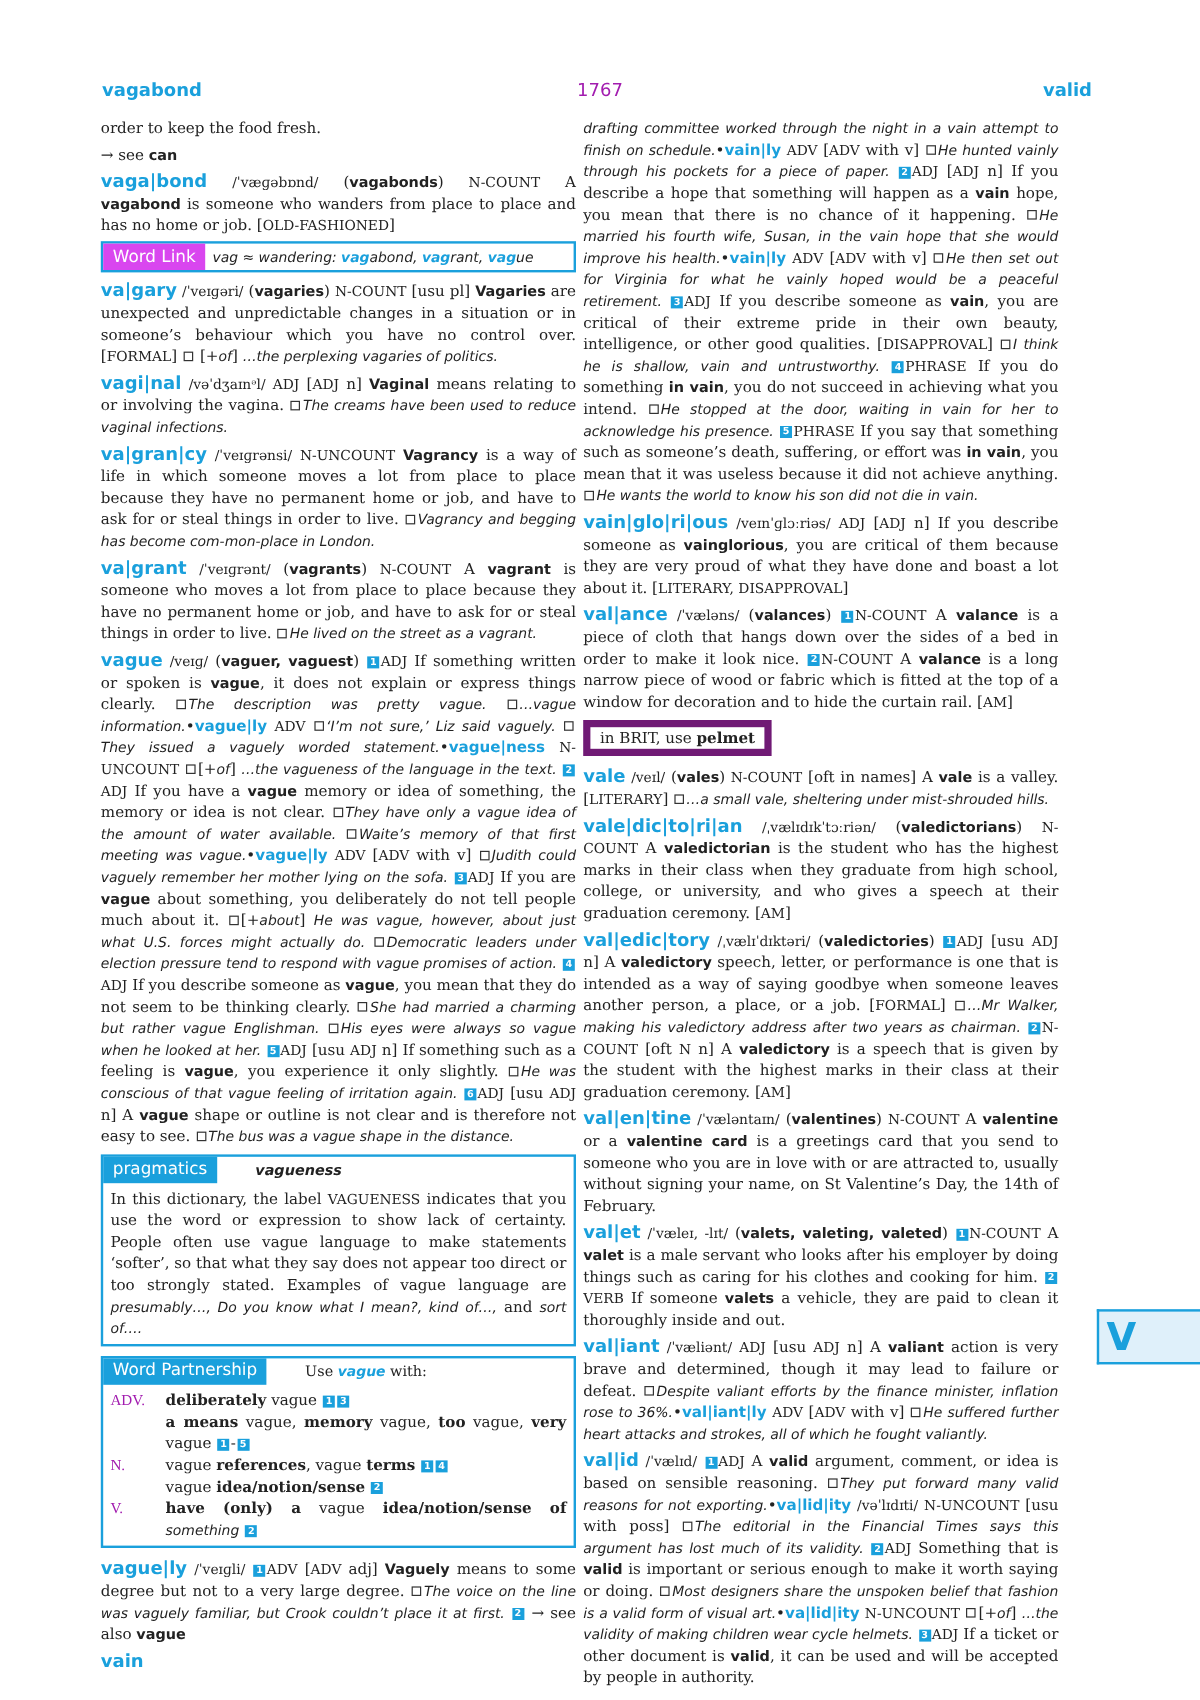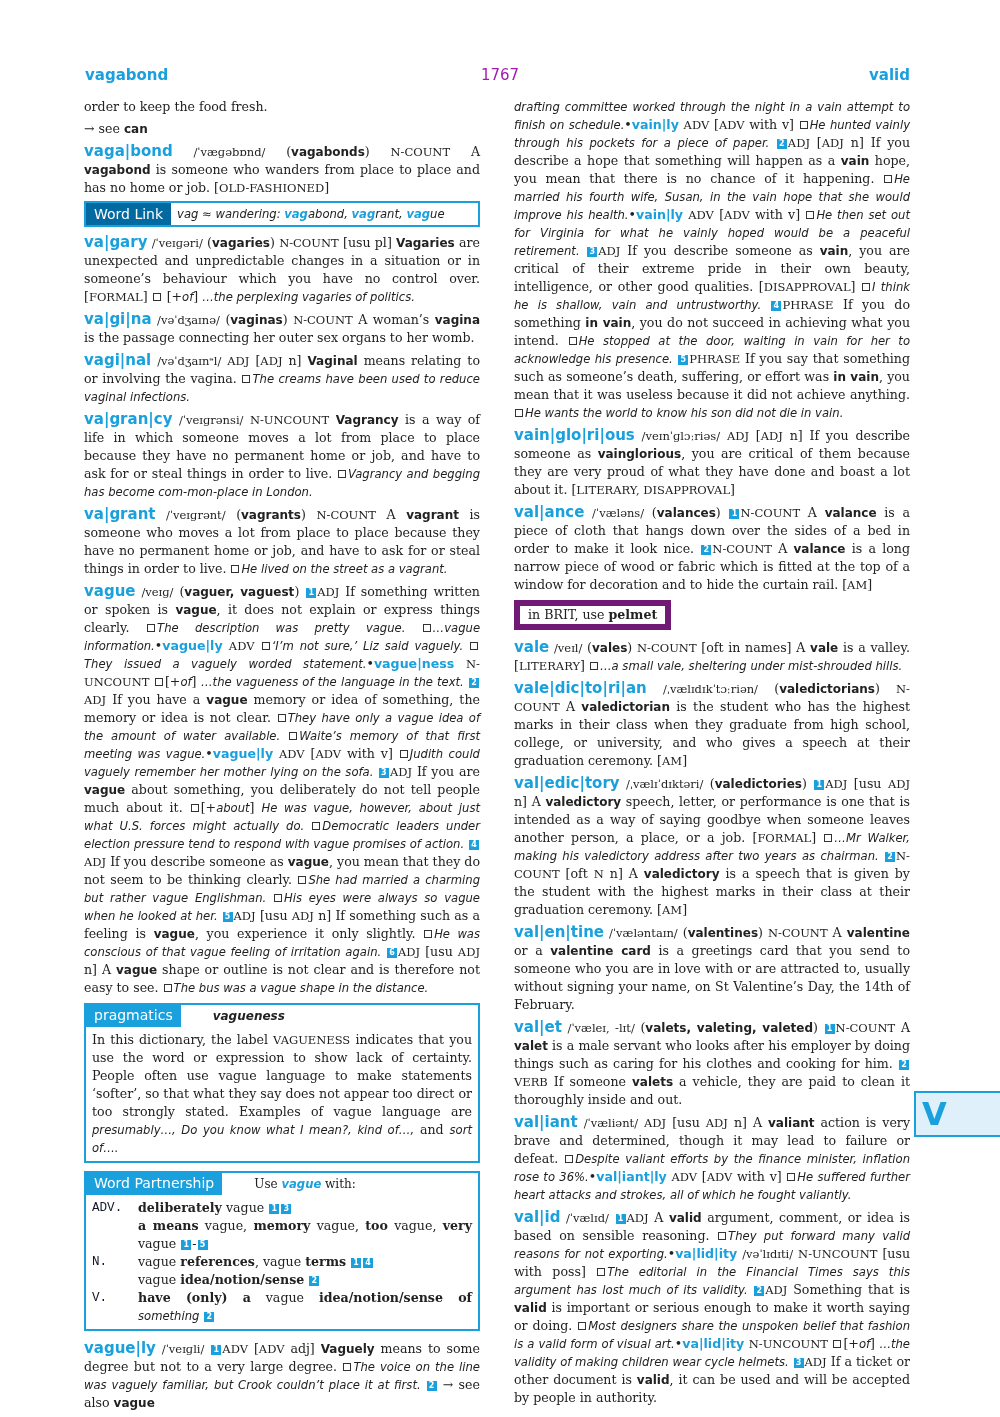--- a/index.html
+++ b/index.html
@@ -7,43 +7,43 @@
          font-family: "DejaVu Serif", "Liberation Serif", serif; color: #222; }
   .page { position: absolute; left: 0; top: 0; width: 1000px; height: 1417px; }
   .run-head { position: absolute; top: 66px; font-family: "DejaVu Sans", "Liberation Sans", sans-serif;
               font-weight: bold; font-size: 15px; color: #1aa0dc; }
   .run-left { left: 85px; }
   .run-right { right: 90px; }
   .page-num { position: absolute; top: 66px; left: 0; width: 1000px; text-align: center;
               font-family: "DejaVu Sans", "Liberation Sans", sans-serif; font-size: 15px; color: #a21caf; }
   .col { position: absolute; top: 98px; width: 396px; font-size: 12.6px; line-height: 18px; }
   .col-left { left: 84px; }
-  .col-right { left: 514px; }
+  .col-right { left: 486px; }
   .entry { margin: 0 0 4px 0; text-align: justify; }
   .hw { font-family: "DejaVu Sans", "Liberation Sans", sans-serif; font-weight: bold; color: #1aa0dc; font-size: 15px; }
   .sub { font-family: "DejaVu Sans", "Liberation Sans", sans-serif; font-weight: bold; color: #1aa0dc; font-size: 12.6px; }
   .b { font-family: "DejaVu Sans", "Liberation Sans", sans-serif; font-weight: bold; font-size: 12px; }
   .i { font-family: "DejaVu Sans", "Liberation Sans", sans-serif; font-style: italic; font-size: 11.6px; }
   .sc { font-variant: small-caps; font-size: 11.5px; }
   .ph { font-family: "DejaVu Serif", serif; font-size: 11.5px; }
   .num { display: inline-block; background: #1aa0dc; color: #fff; font-family: "DejaVu Sans", sans-serif;
          font-weight: bold; font-size: 8px; width: 10px; height: 10px; line-height: 10px; text-align: center;
          vertical-align: 1px; margin: 0 1px; }
   .box { display: inline-block; width: 8px; height: 8px; border: 1px solid #333; vertical-align: 0px; margin: 0 2px 0 1px; box-sizing: border-box; }
   .wl { border: 2px solid #1aa0dc; display: flex; margin: 4px 0 6px 0; height: 22px; align-items: stretch; }
-  .wl-tag { background: #0369a1; color: #fff; font-family: "DejaVu Sans", sans-serif; font-size: 14px;
+  .wl-tag { background: #d946ef; color: #fff; font-family: "DejaVu Sans", sans-serif; font-size: 14px;
             padding: 0 8px; line-height: 22px; }
   .wl-body { padding-left: 6px; line-height: 22px; font-size: 11.5px; }
   .panel { border: 2px solid #1aa0dc; margin: 6px 0 8px 0; }
   .panel-head { display: flex; gap: 24px; }
   .panel-tag { background: #1aa0dc; color: #fff; font-family: "DejaVu Sans", sans-serif; font-size: 14px; padding: 1px 8px; }
   .panel-title { padding-left: 8px; line-height: 22px; font-size: 12px; }
   .panel-body { padding: 4px 6px 4px 6px; text-align: justify; }
   .wp-row { display: flex; line-height: 18px; }
-  .wp-pos { width: 46px; color: #0f172a; font-family: Liberation Mono, monospace; }
+  .wp-pos { width: 46px; color: #a21caf; font-family: Liberation Serif, serif; }
   .wp-text { flex: 1; }
   .brit { display: inline-block; border: 6px solid #701a75; padding: 0 8px; margin: 2px 0 8px 0; line-height: 18px; }
   .thumb { position: absolute; left: 914px; top: 1091px; width: 86px; height: 46px; background: #dff0fa;
            border: 2px solid #1aa0dc; border-right: none; box-sizing: border-box; }
   .thumb-letter { position: absolute; left: 6px; top: 2px; font-family: "DejaVu Sans", sans-serif;
                   font-weight: bold; color: #1aa0dc; font-size: 32px; line-height: 38px; }
   .see { margin: 2px 0 4px 0; }
 </style>
 </head>
 <body>
@@ -55,21 +55,20 @@
 
   <div class="col col-left" id="col-left">
       <div class="entry"><span>order to keep the food fresh.</span></div>
       <div class="see"><span>→ see </span><span class="b">can</span></div>
       <div class="entry"><span class="hw">vaga|bond</span><span> </span><span class="ph">/ˈvæɡəbɒnd/</span><span> (</span><span class="b">vagabonds</span><span>) </span><span class="sc">N-COUNT</span><span> A </span><span class="b">vagabond</span><span> is someone who wanders from place to place and has no home or job. [</span><span class="sc">OLD-FASHIONED</span><span>]</span></div>
       <div class="wl">
         <div class="wl-tag">Word Link</div>
         <div class="wl-body"><span class="i">vag ≈ wandering: </span><span class="i" style="color: rgb(26, 160, 220); font-weight: bold;">vag</span><span class="i">abond, </span><span class="i" style="color: rgb(26, 160, 220); font-weight: bold;">vag</span><span class="i">rant, </span><span class="i" style="color: rgb(26, 160, 220); font-weight: bold;">vag</span><span class="i">ue</span></div>
       </div>
       <div class="entry"><span class="hw">va|gary</span><span> </span><span class="ph">/ˈveɪɡəri/</span><span> (</span><span class="b">vagaries</span><span>) </span><span class="sc">N-COUNT</span><span> [usu pl] </span><span class="b">Vagaries</span><span> are unexpected and unpredictable changes in a situation or in someone’s behaviour which you have no control over. [</span><span class="sc">FORMAL</span><span>] </span><span class="box"></span><span> [+</span><span class="i">of</span><span>] </span><span class="i">…the perplexing vagaries of politics.</span></div>
-      <div class="entry"><span class="hw">va|gi|na</span><span> </span><span class="ph">/vəˈdʒaɪnə/</span><span> (</span><span class="b">vaginas</span><span>) </span><span class="sc">N-COUNT</span><span> A woman’s </span><span class="b">vagina</span><span> is the passage connecting her outer sex organs to her womb.</span></div>
       <div class="entry"><span class="hw">vagi|nal</span><span> </span><span class="ph">/vəˈdʒaɪnᵊl/</span><span> </span><span class="sc">ADJ</span><span> [</span><span class="sc">ADJ</span><span> n] </span><span class="b">Vaginal</span><span> means relating to or involving the vagina. </span><span class="box"></span><span class="i">The creams have been used to reduce vaginal infections.</span></div>
       <div class="entry"><span class="hw">va|gran|cy</span><span> </span><span class="ph">/ˈveɪɡrənsi/</span><span> </span><span class="sc">N-UNCOUNT</span><span> </span><span class="b">Vagrancy</span><span> is a way of life in which someone moves a lot from place to place because they have no permanent home or job, and have to ask for or steal things in order to live. </span><span class="box"></span><span class="i">Vagrancy and begging has become com-mon-place in London.</span></div>
       <div class="entry"><span class="hw">va|grant</span><span> </span><span class="ph">/ˈveɪɡrənt/</span><span> (</span><span class="b">vagrants</span><span>) </span><span class="sc">N-COUNT</span><span> A </span><span class="b">vagrant</span><span> is someone who moves a lot from place to place because they have no permanent home or job, and have to ask for or steal things in order to live. </span><span class="box"></span><span class="i">He lived on the street as a vagrant.</span></div>
       <div class="entry"><span class="hw">vague</span><span> </span><span class="ph">/veɪɡ/</span><span> (</span><span class="b">vaguer, vaguest</span><span>) </span><span class="num">1</span><span class="sc">ADJ</span><span> If something written or spoken is </span><span class="b">vague</span><span>, it does not explain or express things clearly. </span><span class="box"></span><span class="i">The description was pretty vague. </span><span class="box"></span><span class="i">…vague information.</span><span>•</span><span class="sub">vague|ly</span><span> </span><span class="sc">ADV</span><span> </span><span class="box"></span><span class="i">‘I’m not sure,’ Liz said vaguely. </span><span class="box"></span><span class="i">They issued a vaguely worded statement.</span><span>•</span><span class="sub">vague|ness</span><span> </span><span class="sc">N-UNCOUNT</span><span> </span><span class="box"></span><span>[+</span><span class="i">of</span><span>] </span><span class="i">…the vagueness of the language in the text. </span><span class="num">2</span><span class="sc">ADJ</span><span> If you have a </span><span class="b">vague</span><span> memory or idea of something, the memory or idea is not clear. </span><span class="box"></span><span class="i">They have only a vague idea of the amount of water available. </span><span class="box"></span><span class="i">Waite’s memory of that first meeting was vague.</span><span>•</span><span class="sub">vague|ly</span><span> </span><span class="sc">ADV</span><span> [</span><span class="sc">ADV</span><span> with v] </span><span class="box"></span><span class="i">Judith could vaguely remember her mother lying on the sofa. </span><span class="num">3</span><span class="sc">ADJ</span><span> If you are </span><span class="b">vague</span><span> about something, you deliberately do not tell people much about it. </span><span class="box"></span><span>[+</span><span class="i">about</span><span>] </span><span class="i">He was vague, however, about just what U.S. forces might actually do. </span><span class="box"></span><span class="i">Democratic leaders under election pressure tend to respond with vague promises of action. </span><span class="num">4</span><span class="sc">ADJ</span><span> If you describe someone as </span><span class="b">vague</span><span>, you mean that they do not seem to be thinking clearly. </span><span class="box"></span><span class="i">She had married a charming but rather vague Englishman. </span><span class="box"></span><span class="i">His eyes were always so vague when he looked at her. </span><span class="num">5</span><span class="sc">ADJ</span><span> [usu </span><span class="sc">ADJ</span><span> n] If something such as a feeling is </span><span class="b">vague</span><span>, you experience it only slightly. </span><span class="box"></span><span class="i">He was conscious of that vague feeling of irritation again. </span><span class="num">6</span><span class="sc">ADJ</span><span> [usu </span><span class="sc">ADJ</span><span> n] A </span><span class="b">vague</span><span> shape or outline is not clear and is therefore not easy to see. </span><span class="box"></span><span class="i">The bus was a vague shape in the distance.</span></div>
       <div class="panel">
         <div class="panel-head">
           <div class="panel-tag">pragmatics</div>
           <div class="panel-title i" style="font-weight: bold;">vagueness</div>
         </div>
         <div class="panel-body"><span>In this dictionary, the label </span><span class="sc">VAGUENESS</span><span> indicates that you use the word or expression to show lack of certainty. People often use vague language to make statements ‘softer’, so that what they say does not appear too direct or too strongly stated. Examples of vague language are </span><span class="i">presumably…, Do you know what I mean?, kind of…,</span><span> and </span><span class="i">sort of….</span></div>

